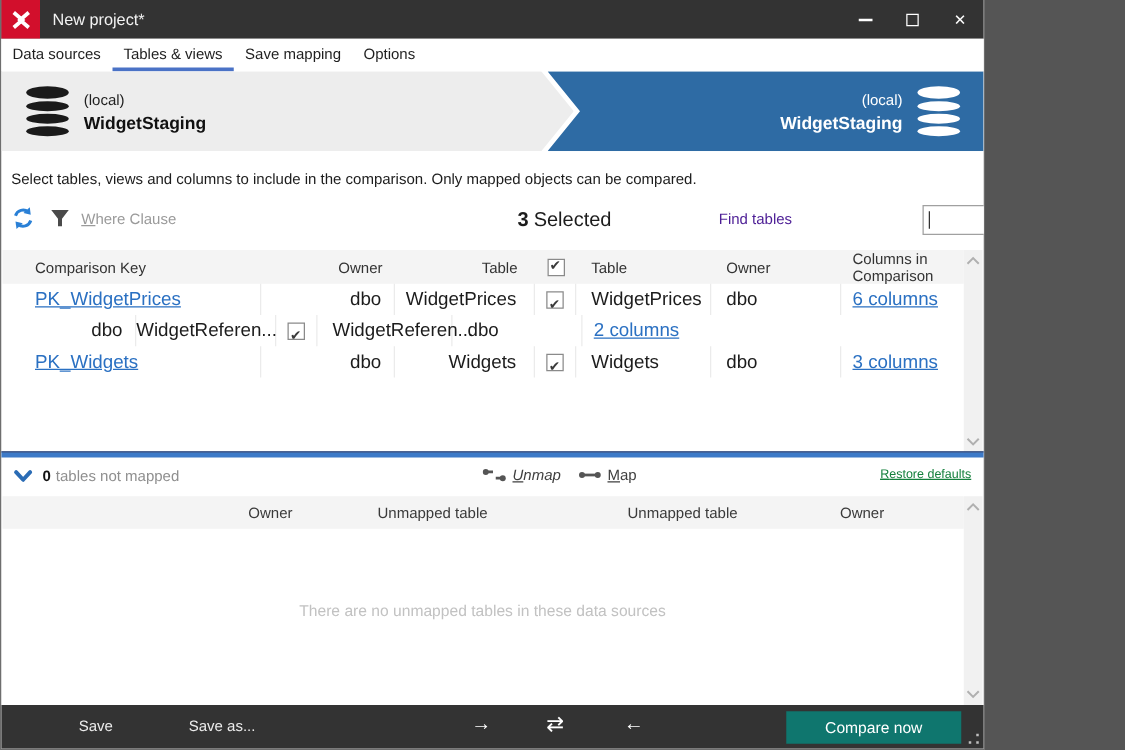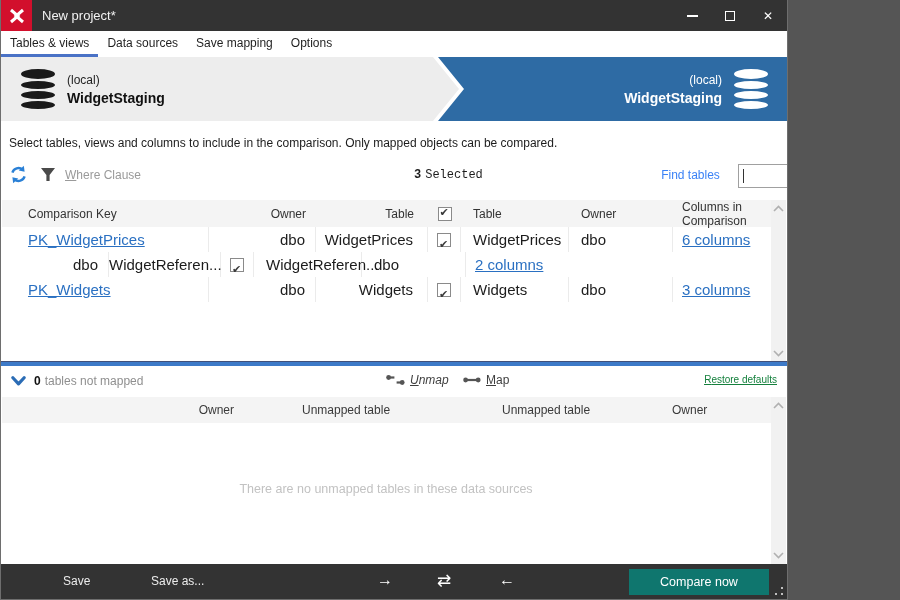--- a/index.html
+++ b/index.html
@@ -41,23 +41,23 @@
   .banner-right .dbname { color:#fff; }
 
   
   .instruction { position:absolute; top:136px; left:8px; font-size:12px; color:#1c1c1c; }
   .toolbar { position:absolute; top:158px; left:0; right:0; height:34px; }
   .tb-refresh { position:absolute; left:8px; top:7px; width:19px; height:19px; }
   .tb-filter { position:absolute; left:39px; top:9px; width:16px; height:15px; }
   .where-clause { position:absolute; left:64px; top:10px; font-size:12px; color:#9a9a9a; }
   .accel { display:inline-block; }
   .accel::first-letter { text-decoration:underline; }
-  .selected-wrap { position:absolute; left:413px; top:10px; font-size:12px; color:#1c1c1c;font-family:Liberation Mono, monospace; }
+  .selected-wrap { position:absolute; left:413px; top:10px; font-size:16px; color:#1c1c1c; }
   .selected-wrap b { margin-right:4px; }
-  .find-label { position:absolute; left:627px; width:125px; top:10px; font-size:12px; color:#3b82f6; text-align:center; }
+  .find-label { position:absolute; left:574px; width:125px; top:10px; font-size:12px; color:#4c1d95; text-align:left; }
   .find-box { position:absolute; left:737px; top:6px; width:151px; height:24px; }
   .find-box input { width:100%; height:100%; border:1px solid #a0a0a0; font-size:12px; padding:0 24px 0 6px; outline:none;
                     font-family:"Liberation Sans","DejaVu Sans",sans-serif; }
   .caret { position:absolute; left:5px; top:5px; width:1px; height:14px; background:#333; }
   .find-box svg { position:absolute; right:5px; top:4px; }
 
   
   .grid { position:absolute; top:200px; left:1px; right:16px; }
   .grid-header { height:27px; background:#f4f4f4; display:flex; align-items:center; font-size:12px; color:#333; }
   .grid-row { height:25px; display:flex; align-items:center; font-size:15px; color:#1c1c1c; }
@@ -138,22 +138,22 @@
       <div class="wc">
           <div class="max-glyph"></div>
         </div>
       <div class="wc">
           <span>✕</span>
         </div>
     </div>
   </div>
 
   <div class="tabbar">
+    <div class="tab">Data sources</div>
     <div class="tab active">Tables &amp; views</div>
-    <div class="tab">Data sources</div>
     <div class="tab">Save mapping</div>
     <div class="tab">Options</div>
   </div>
 
   <div class="banner">
     <div class="banner-left">
       <span class="db-icon dark">
           <i></i>
           <i></i>
           <i></i>

